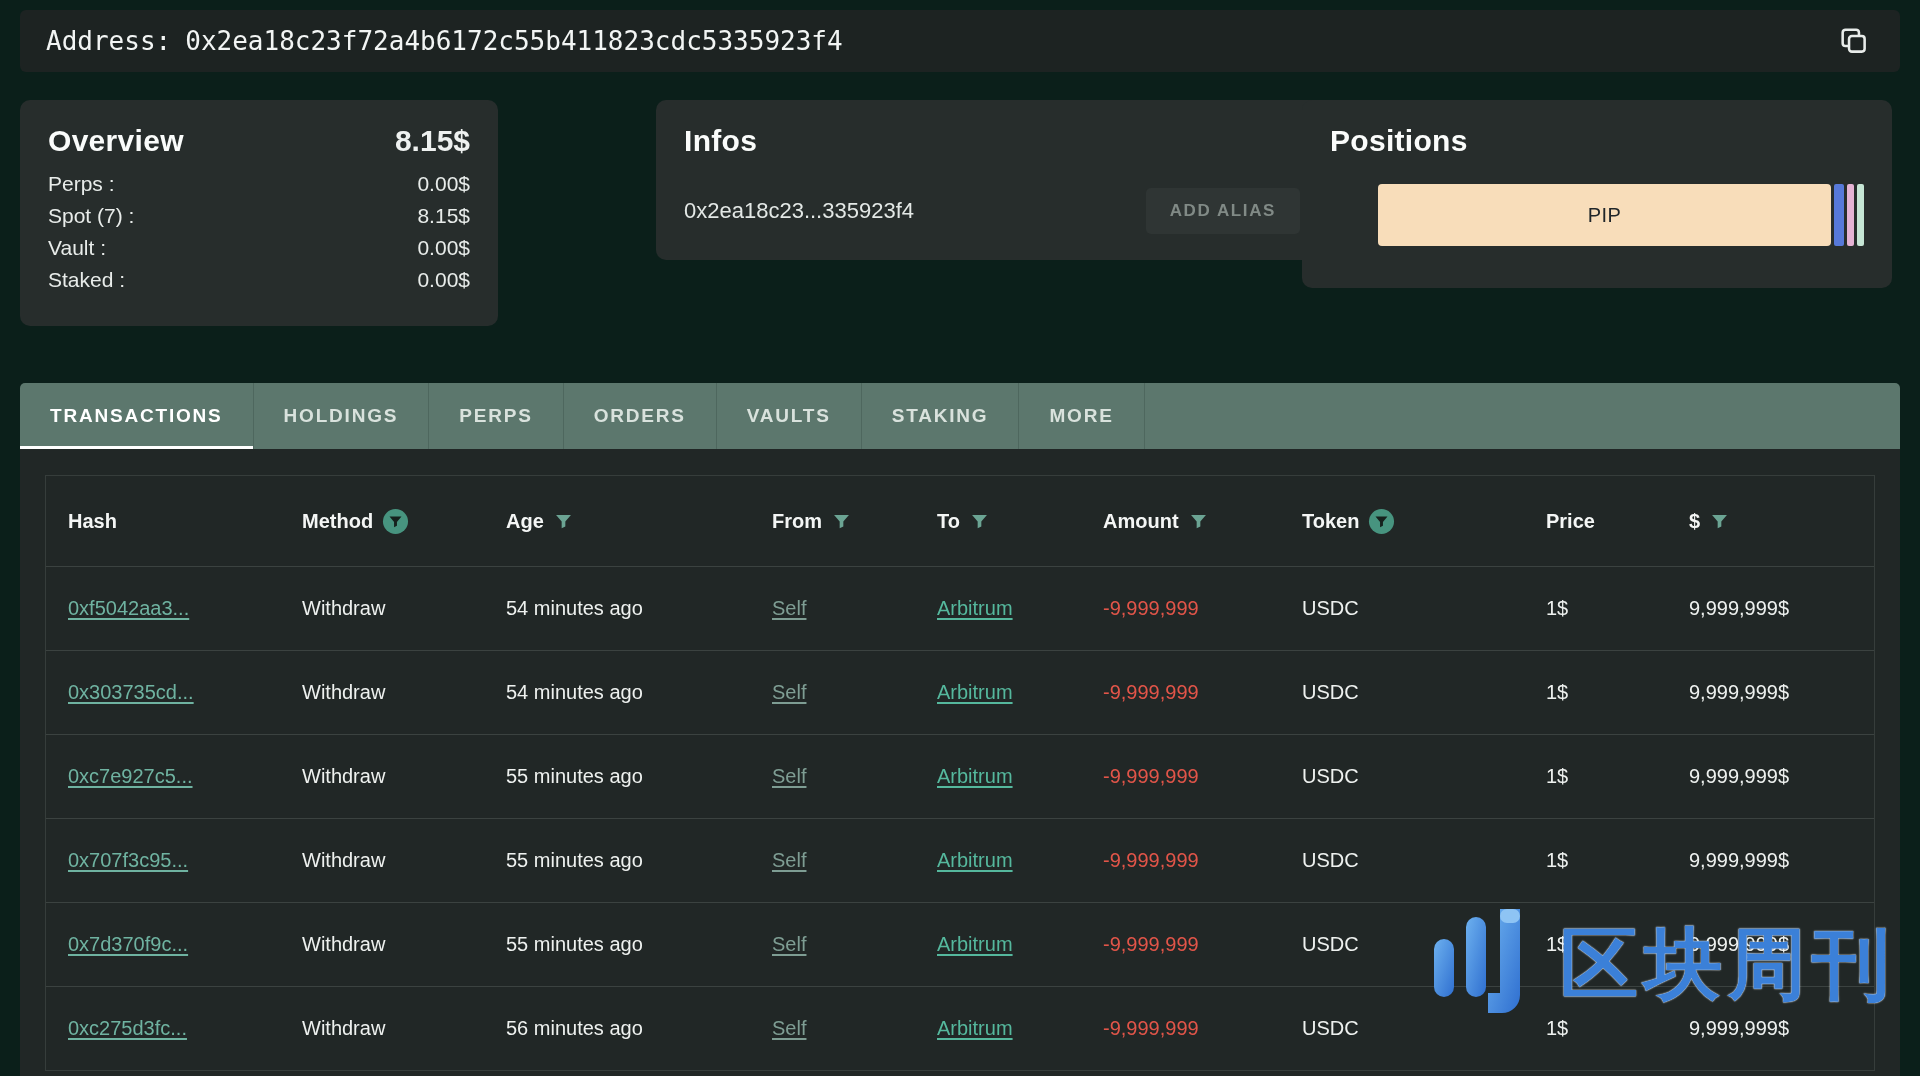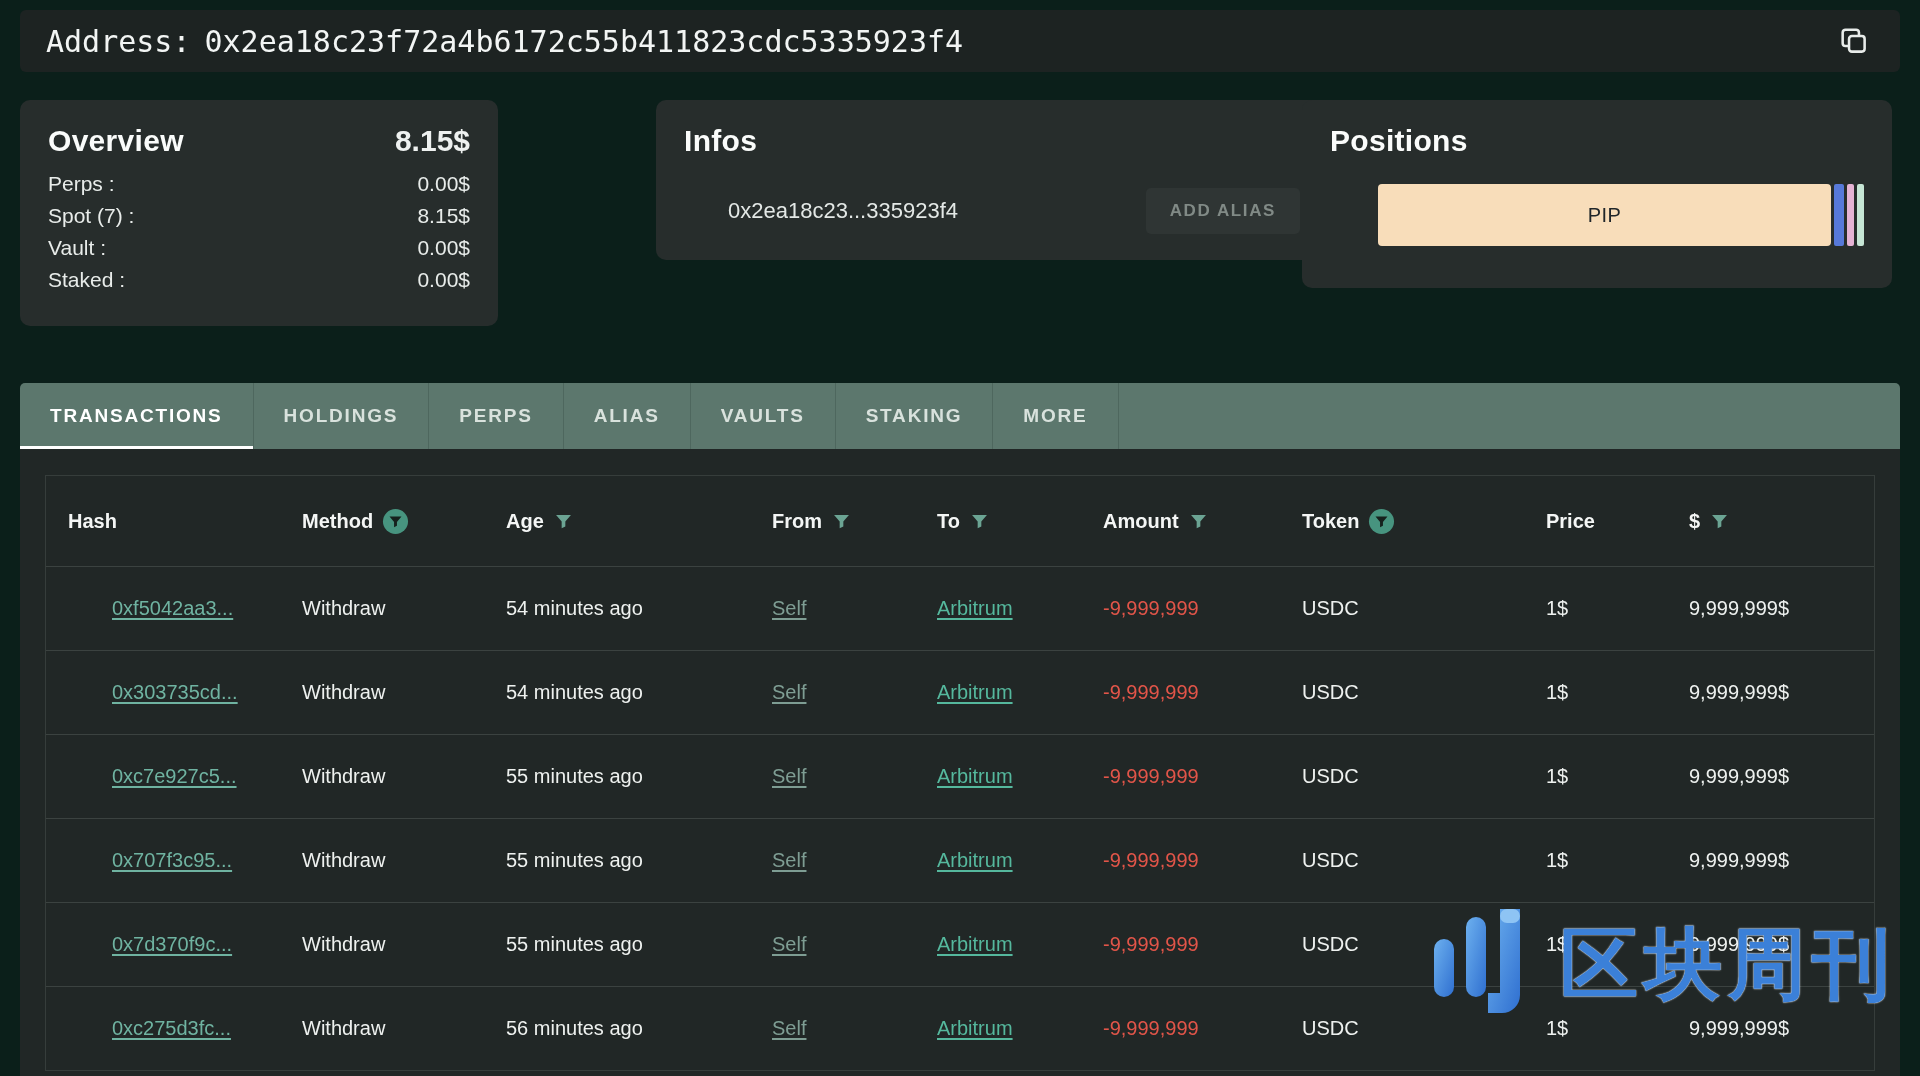--- a/index.html
+++ b/index.html
@@ -10,21 +10,21 @@
     color:#eef1f0;
     position:relative;
     overflow:hidden;
   }
 
   
   .topbar {
     position:absolute; left:20px; top:10px; width:1880px; height:62px;
     background:#1d2322; border-radius:6px;
     display:flex; align-items:center; padding:0 26px;
-    font-family:"DejaVu Sans Mono", monospace; font-size:30px; color:#f2f5f4;
+    font-family:"DejaVu Sans Mono", monospace; font-size:26px; color:#f2f5f4;
   }
   .topbar .addr-label { margin-right:14px; }
   .copy-btn {
     margin-left:auto; width:40px; height:40px; display:flex; align-items:center; justify-content:center;
     cursor:pointer; border-radius:6px;
   }
 
   
   .card {
     position:absolute; background:#272d2c; border-radius:10px; padding:24px 28px;
@@ -33,21 +33,21 @@
   .card-infos    { left:656px; top:100px; width:672px; height:160px; }
   .card-positions{ left:1302px; top:100px; width:590px; height:188px; }
 
   .card h2 { font-size:30px; font-weight:700; color:#fafcfb; letter-spacing:.3px; }
   .ov-head { display:flex; justify-content:space-between; align-items:baseline; }
   .ov-total { font-size:30px; font-weight:700; }
   .ov-rows { margin-top:10px; }
   .ov-row { display:flex; justify-content:space-between; font-size:21px; line-height:32px; color:#e8ecea; }
 
   .infos-row { display:flex; justify-content:space-between; align-items:center; margin-top:30px; }
-  .infos-addr { font-size:22px; color:#e3e8e6;margin-left:44px; }
+  .infos-addr { font-size:22px; color:#e3e8e6; }
   .alias-btn {
     background:#2f3534; color:#818a86; font-size:17px; font-weight:700; letter-spacing:1.6px;
     padding:13px 24px; border-radius:5px; cursor:pointer; border:none;
     font-family:"Liberation Sans", sans-serif;
   }
 
   .pos-bar { display:flex; margin-top:26px; height:62px; gap:3px; }
   .pos-seg-main {
     flex:1; border-radius:4px; display:flex; align-items:center; justify-content:center;
     color:#20262a; font-size:20px; font-weight:500; letter-spacing:.4px; cursor:pointer;
@@ -79,21 +79,21 @@
   .trow {
     display:grid;
     grid-template-columns:234px 204px 266px 165px 166px 199px 244px 143px 1fr;
     padding:0 22px; align-items:center;
   }
   .t-head { height:90px; font-size:20px; font-weight:700; color:#f4f6f5; }
   .th-cell { display:flex; align-items:center; }
   .th-cell .ficon { display:inline-flex; margin-left:9px; align-items:center; cursor:pointer; }
   .t-row { height:84px; border-top:1px solid #3b4240; font-size:20px; color:#eef1ef; }
   .t-row > div { white-space:nowrap; overflow:hidden; }
-  .link-hash  { color:#6fb3a1; text-decoration:underline; text-underline-offset:3px; cursor:pointer;margin-left:44px; }
+  .link-hash  { color:#6fb3a1; text-decoration:underline; text-underline-offset:3px; cursor:pointer; }
   .link-muted { color:#7e9d93; text-decoration:underline; text-underline-offset:3px; cursor:pointer; }
   .link-bright{ color:#55b89d; text-decoration:underline; text-underline-offset:3px; cursor:pointer; }
   .neg { color:#e25549; }
 
   
   .watermark {
     position:absolute; left:1428px; top:905px; display:flex; align-items:center; gap:20px;
     z-index:10; pointer-events:none;
   }
   .wm-text {
@@ -168,21 +168,21 @@
     <div class="tab active">
       <span>TRANSACTIONS</span>
     </div>
     <div class="tab">
       <span>HOLDINGS</span>
     </div>
     <div class="tab">
       <span>PERPS</span>
     </div>
     <div class="tab">
-      <span>ALIAS</span>
+      <span>ORDERS</span>
     </div>
     <div class="tab">
       <span>VAULTS</span>
     </div>
     <div class="tab">
       <span>STAKING</span>
     </div>
     <div class="tab">
       <span>MORE</span>
     </div>

